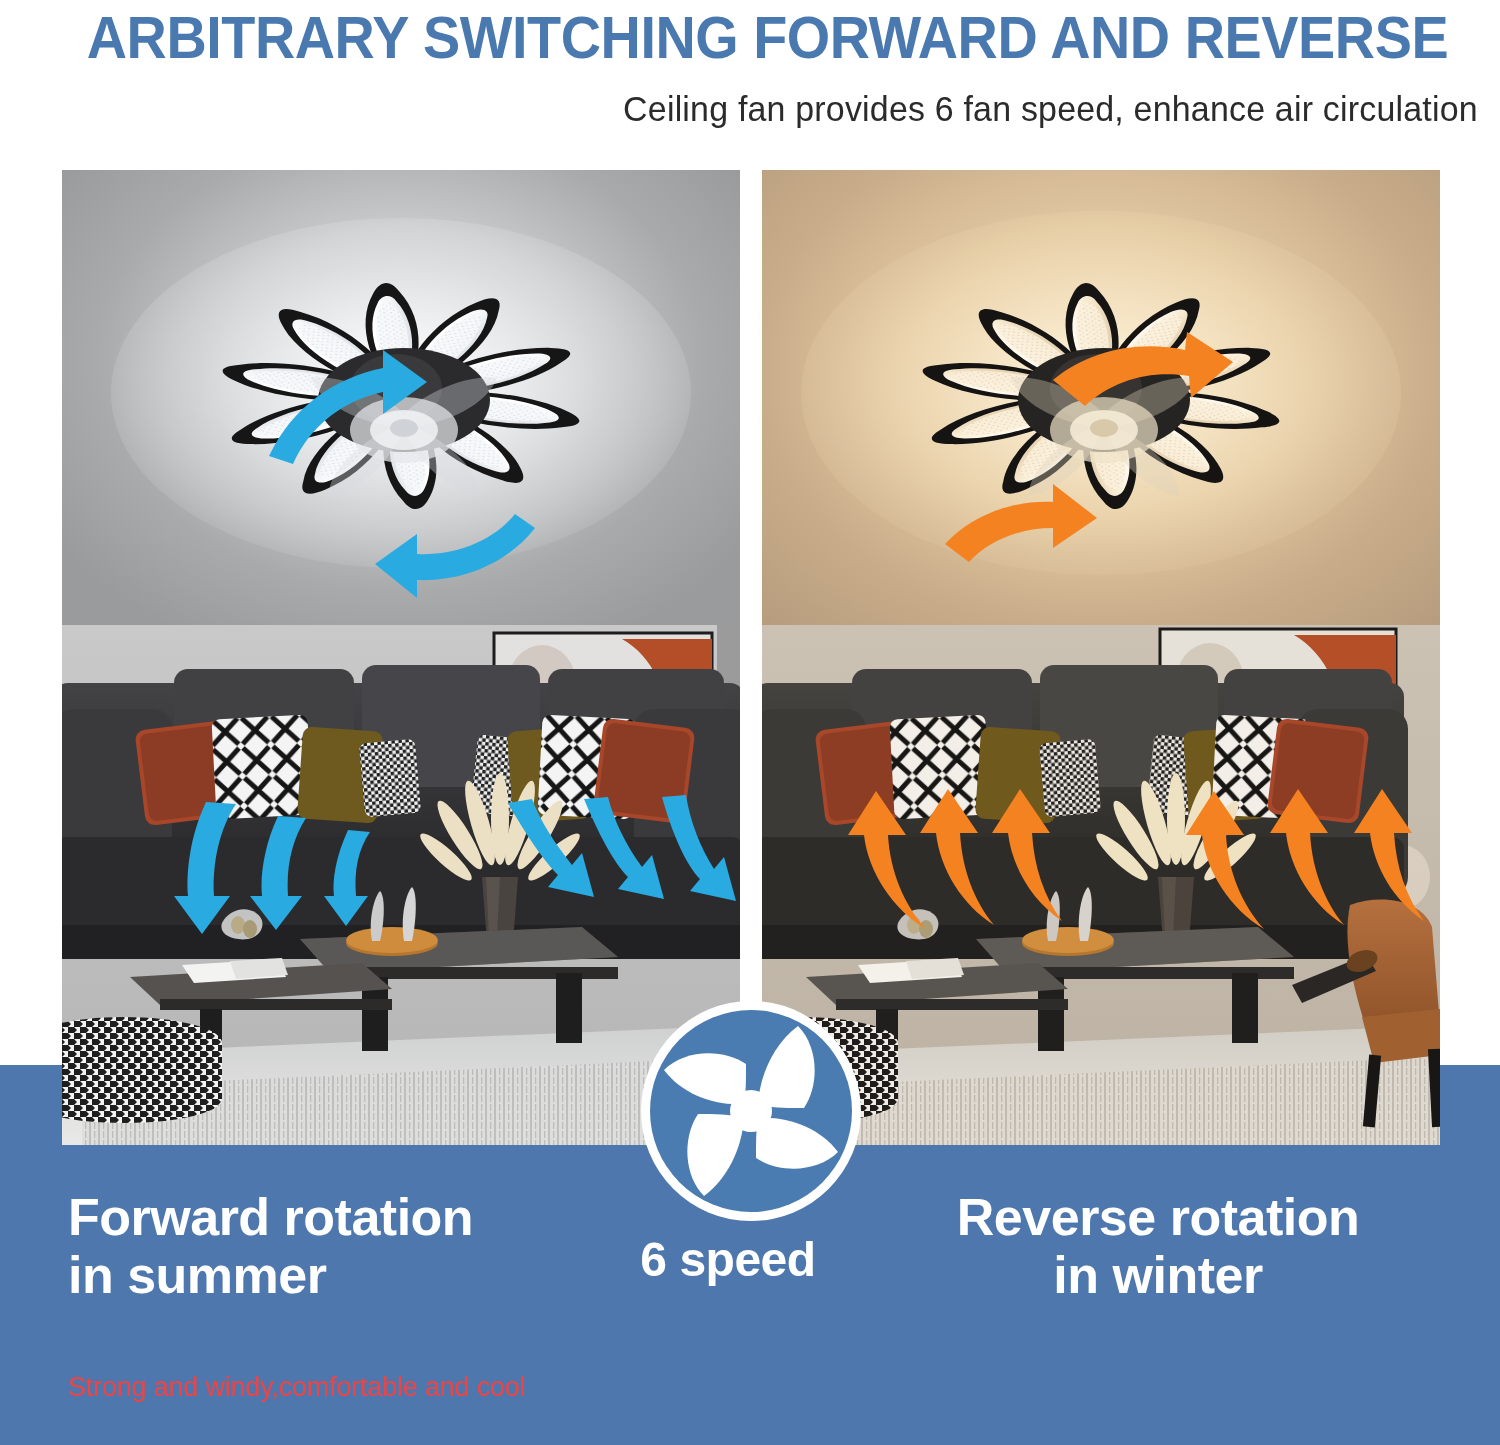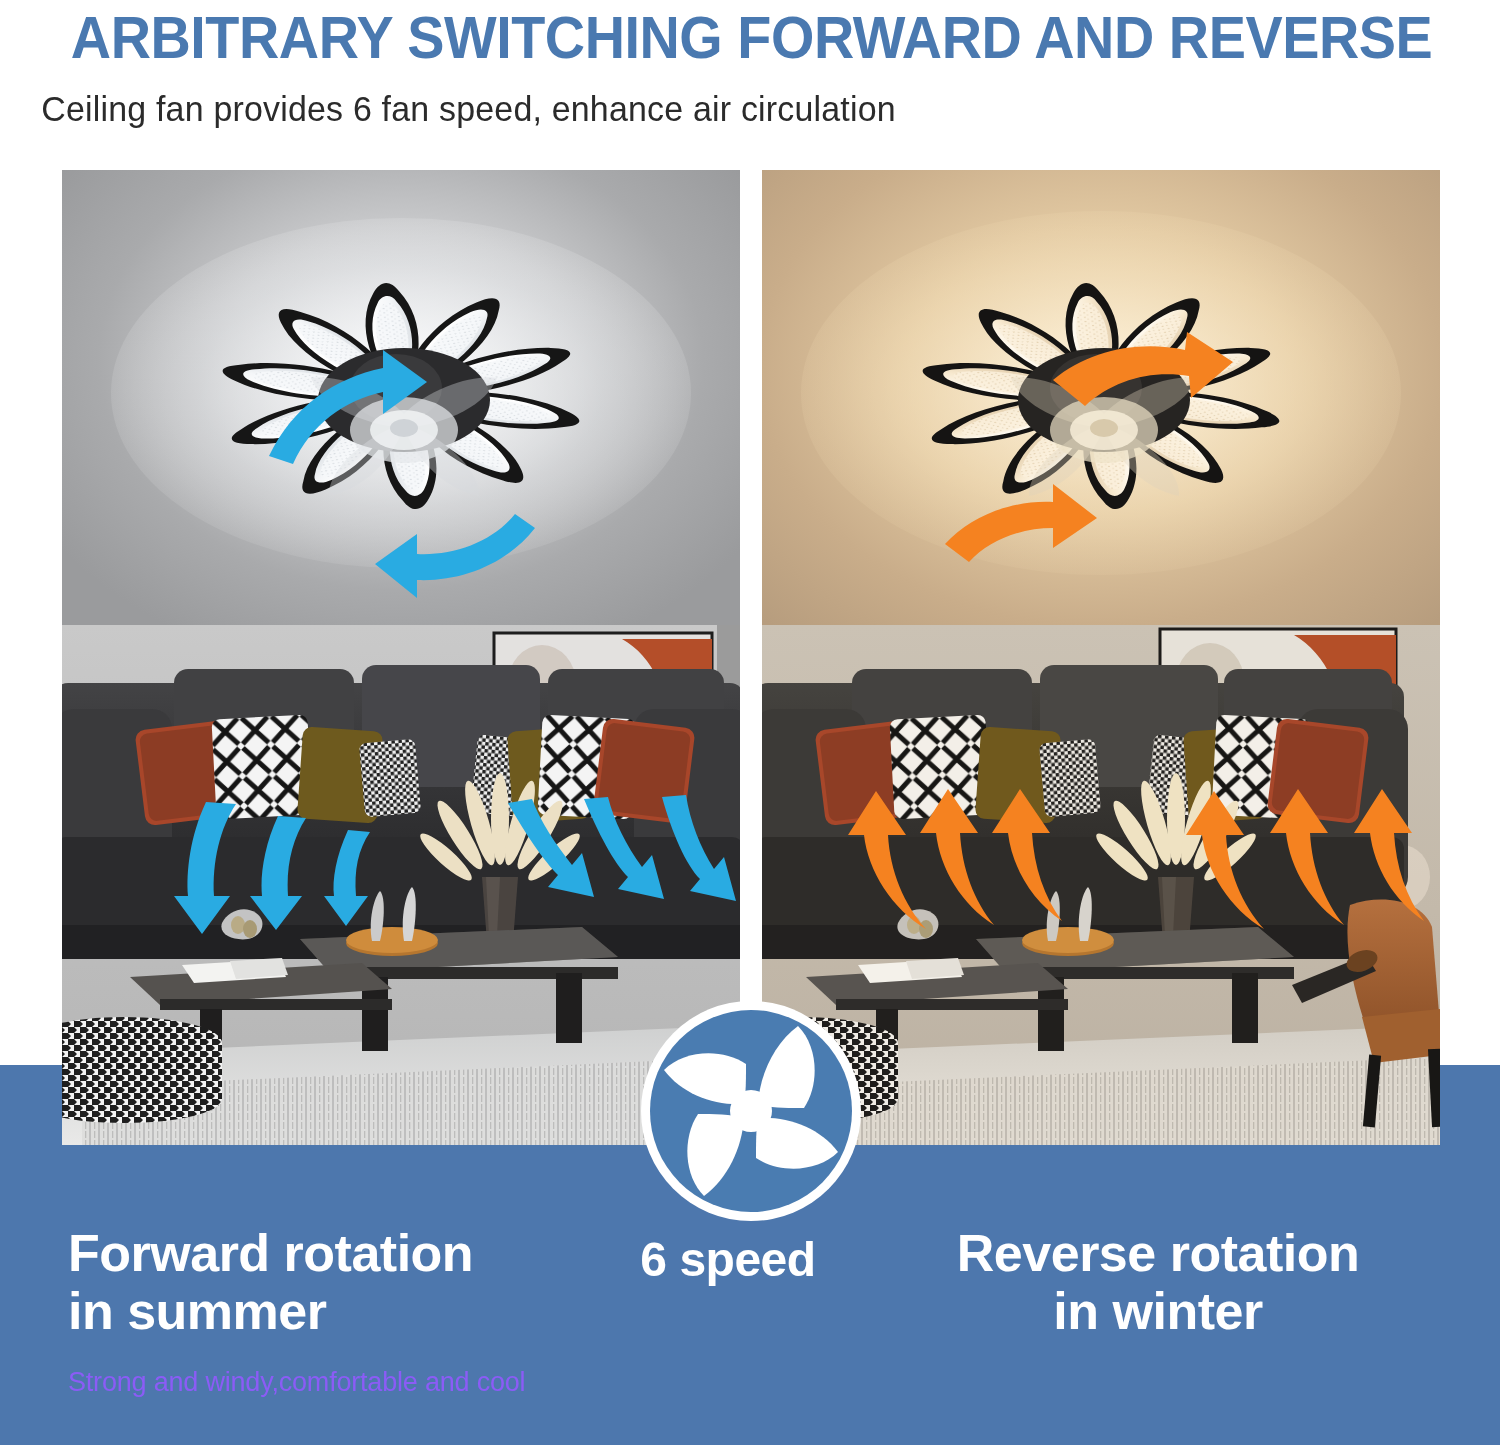--- a/index.html
+++ b/index.html
@@ -8,21 +8,21 @@
   body {
     width: 1500px;
     height: 1445px;
     background: #ffffff;
     font-family: "Liberation Sans", sans-serif;
     overflow: hidden;
     position: relative;
   }
 
   
-  .header { width: 1500px; padding-top: 6px; text-align: left; padding-left: 19px; }
+  .header { width: 1500px; padding-top: 6px; text-align: right; padding-left: 19px; }
 
   .headline {
     font-family: "Liberation Sans Narrow", "Liberation Sans", sans-serif;
     font-size: 60px;
     font-weight: bold;
     letter-spacing: -0.5px;
     color: #4a79b0;
     line-height: 1.05;
     transform: scaleX(0.93);
     white-space: nowrap;
@@ -128,29 +128,28 @@
 
   .band-left  { left: 68px;  top: 1188px; width: 540px; text-align: left; }
   .band-right { right: 62px; top: 1188px; width: 560px; text-align: center; }
 
   .band-title {
     font-size: 52px;
     font-weight: bold;
     line-height: 1.12;
     letter-spacing: -0.5px;
     white-space: pre-line;
-    margin-top: 36px;
   }
 
   .band-sub {
-    margin-top: 27px;
+    margin-top: 68px;
     font-size: 27px;
     font-weight: 400;
     letter-spacing: -0.2px;
-    color: #8b5cf6;
+    color: #ef4444;
   }
 
   .speed-label {
     position: absolute;
     z-index: 11;
     left: 582px;
     top: 1232px;
     width: 292px;
     text-align: center;
     color: #ffffff;

